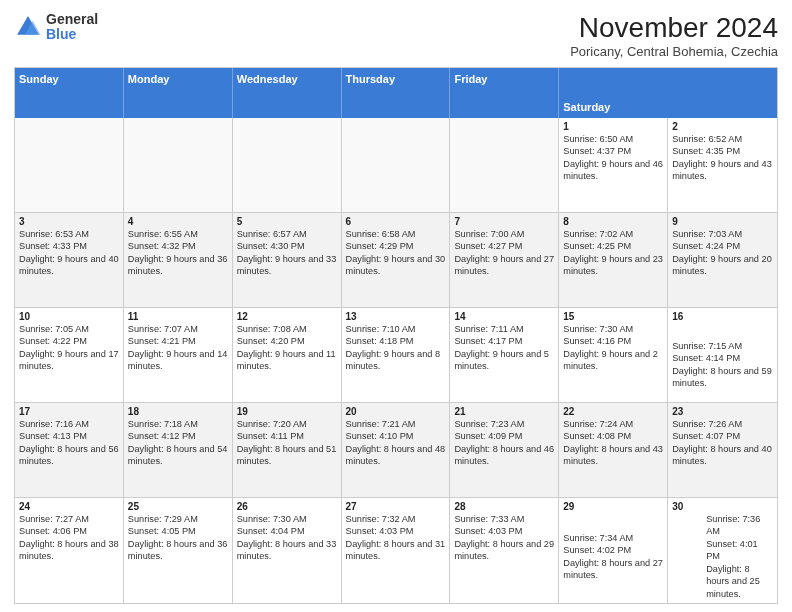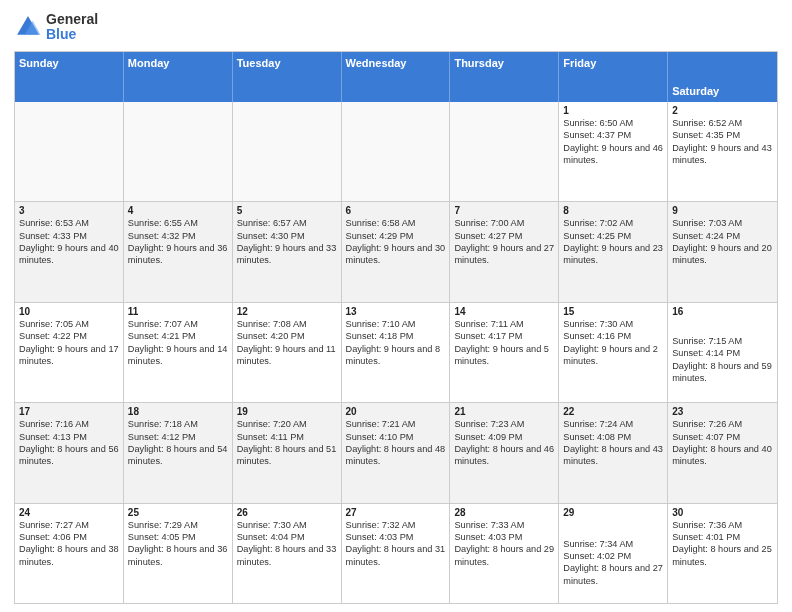--- a/index.html
+++ b/index.html
@@ -115,27 +115,30 @@
     <div class="logo">
       <svg class="logo-icon" viewBox="0 0 36 36">
         <polygon points="18,4 32,28 4,28" fill="#3a7bd5"></polygon>
         <polygon points="24,10 34,28 14,28" fill="#5a9bf0" opacity="0.6"></polygon>
       </svg>
       <div class="logo-text">
         <span class="general">General</span>
         <span class="blue">Blue</span>
       </div>
     </div>
+    <div class="title-section">
+      <div class="month-title">November 2024</div>
+      <div class="location">Poricany, Central Bohemia, Czechia</div>
+    </div>
   </div>
 
   <div class="calendar">
     <div class="cal-header" id="cal-header">
         <div class="cal-header-cell">Sunday</div>
         <div class="cal-header-cell">Monday</div>
-        <div class="cal-header-cell">Tuesday</div>
         <div class="cal-header-cell">Wednesday</div>
         <div class="cal-header-cell">Thursday</div>
         <div class="cal-header-cell">Friday</div>
         <div class="cal-header-cell">Saturday</div>
       </div>
     <div class="cal-body" id="cal-body">
         <div class="cal-row">
           <div class="cal-cell empty"></div>
           <div class="cal-cell empty"></div>
           <div class="cal-cell empty"></div>
@@ -318,20 +321,20 @@
 Daylight: 8 hours and 29 minutes.</div>
           </div>
           <div class="cal-cell">
             <span class="day-num">29</span>
             <div class="cell-info" style="white-space: pre-line; margin-top: 20px;">Sunrise: 7:34 AM
 Sunset: 4:02 PM
 Daylight: 8 hours and 27 minutes.</div>
           </div>
           <div class="cal-cell">
             <span class="day-num">30</span>
-            <div class="cell-info" style="white-space: pre-line;">Sunrise: 7:36 AM
+            <div class="cell-info" style="white-space: pre-line; margin-left: 34px;">Sunrise: 7:36 AM
 Sunset: 4:01 PM
 Daylight: 8 hours and 25 minutes.</div>
           </div>
         </div>
       </div>
   </div>
 </div>
 
 </body></html>

